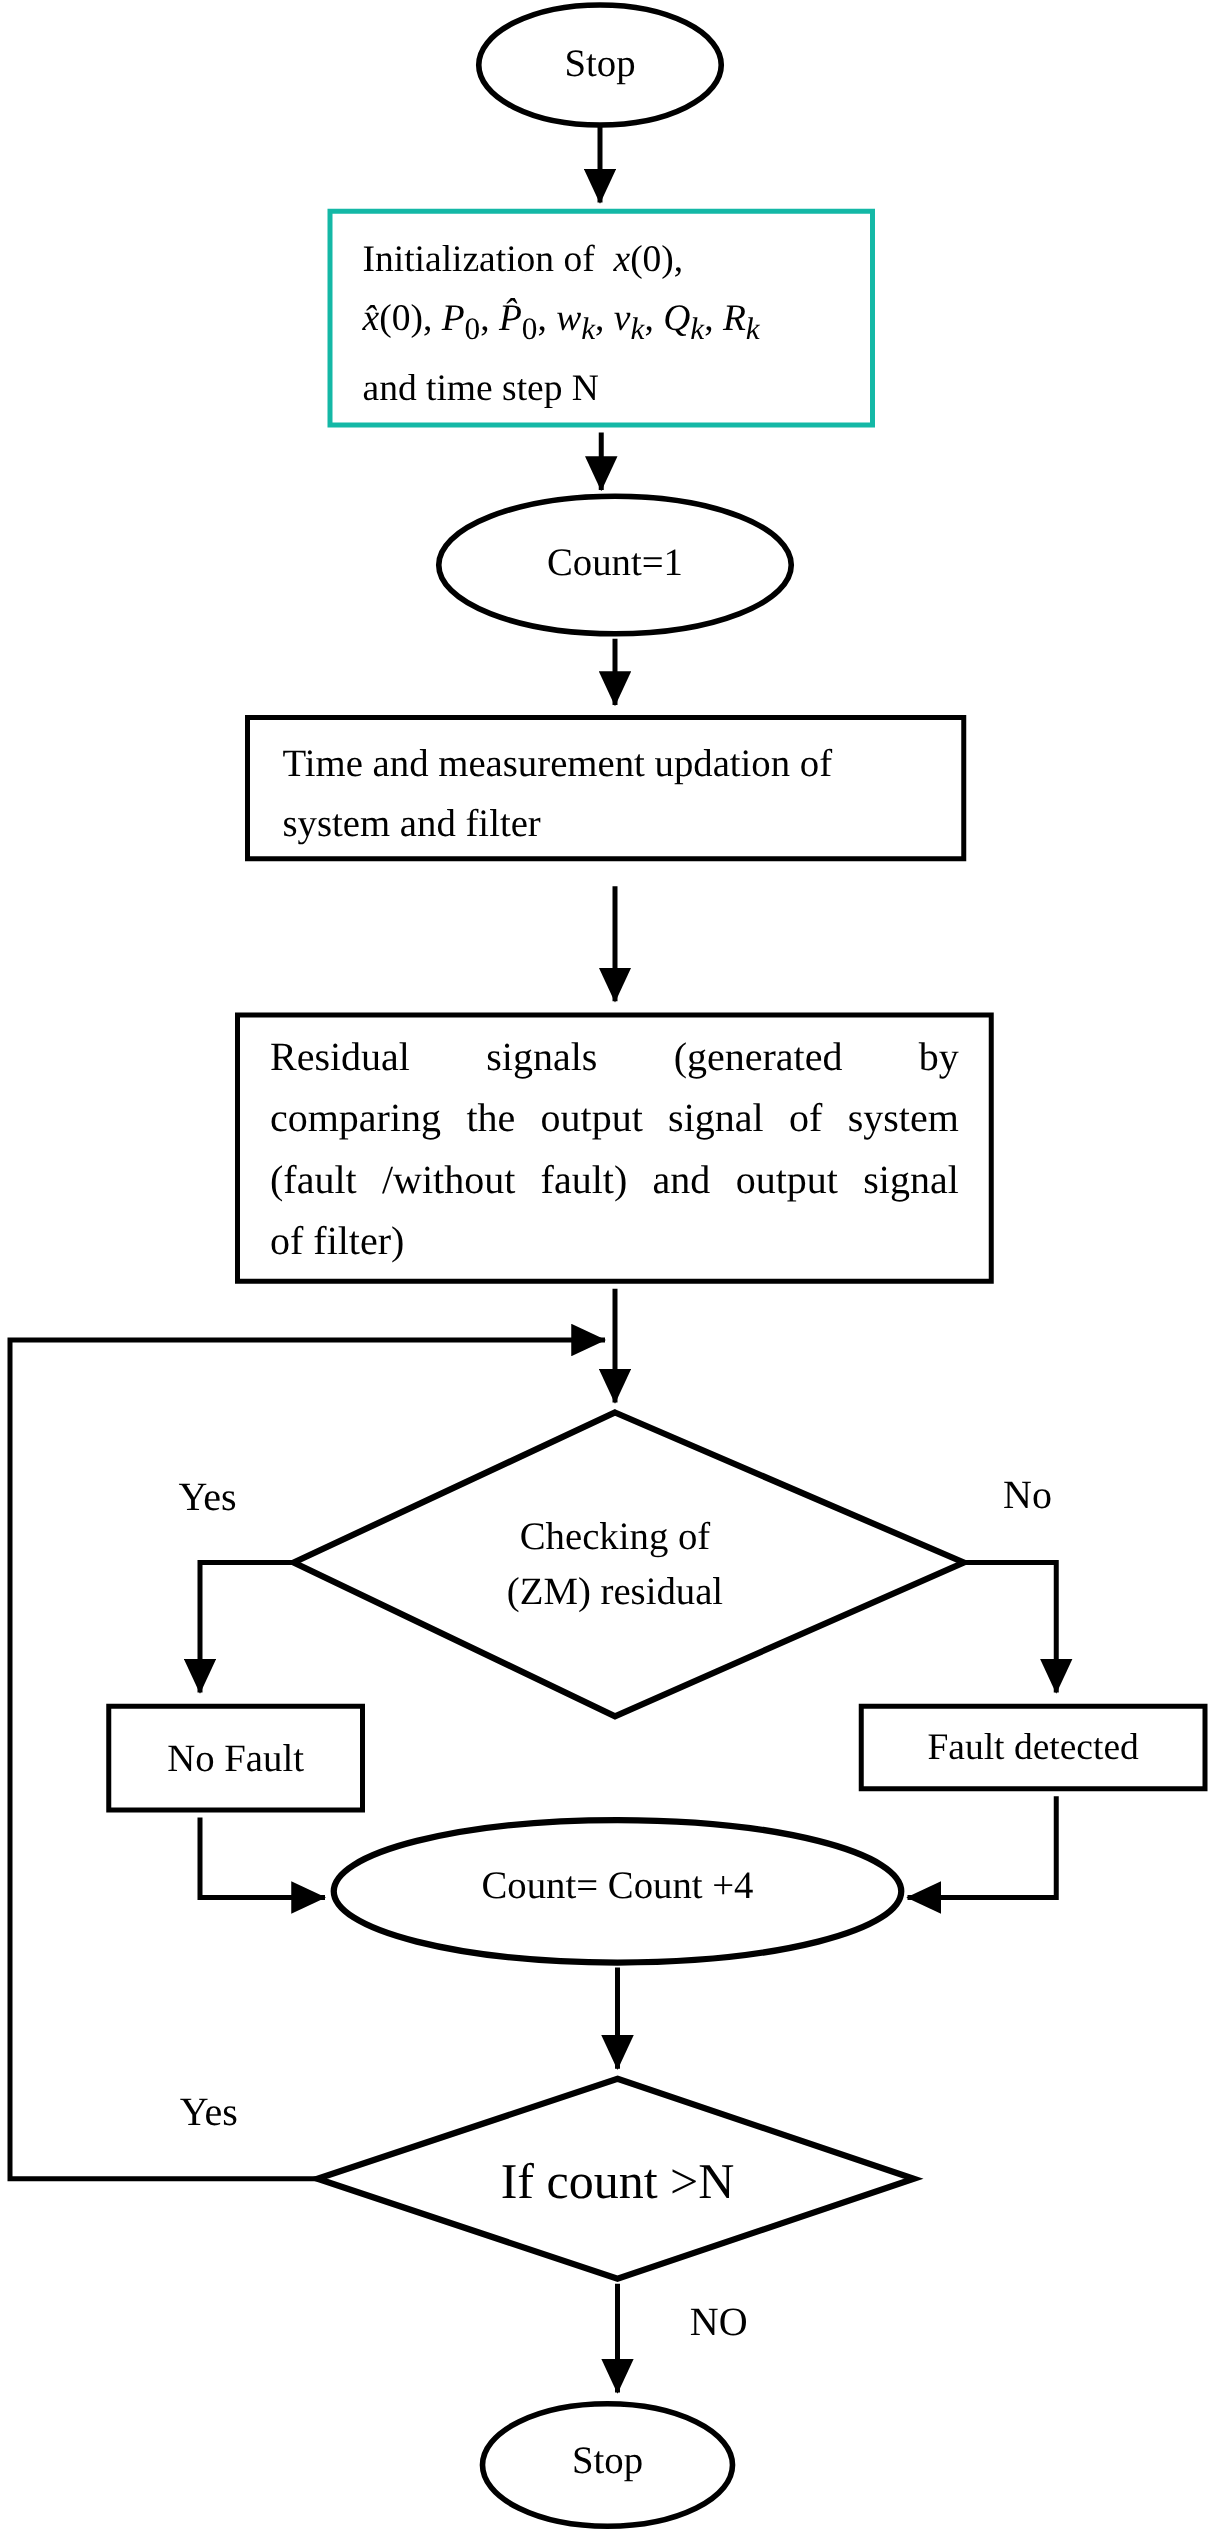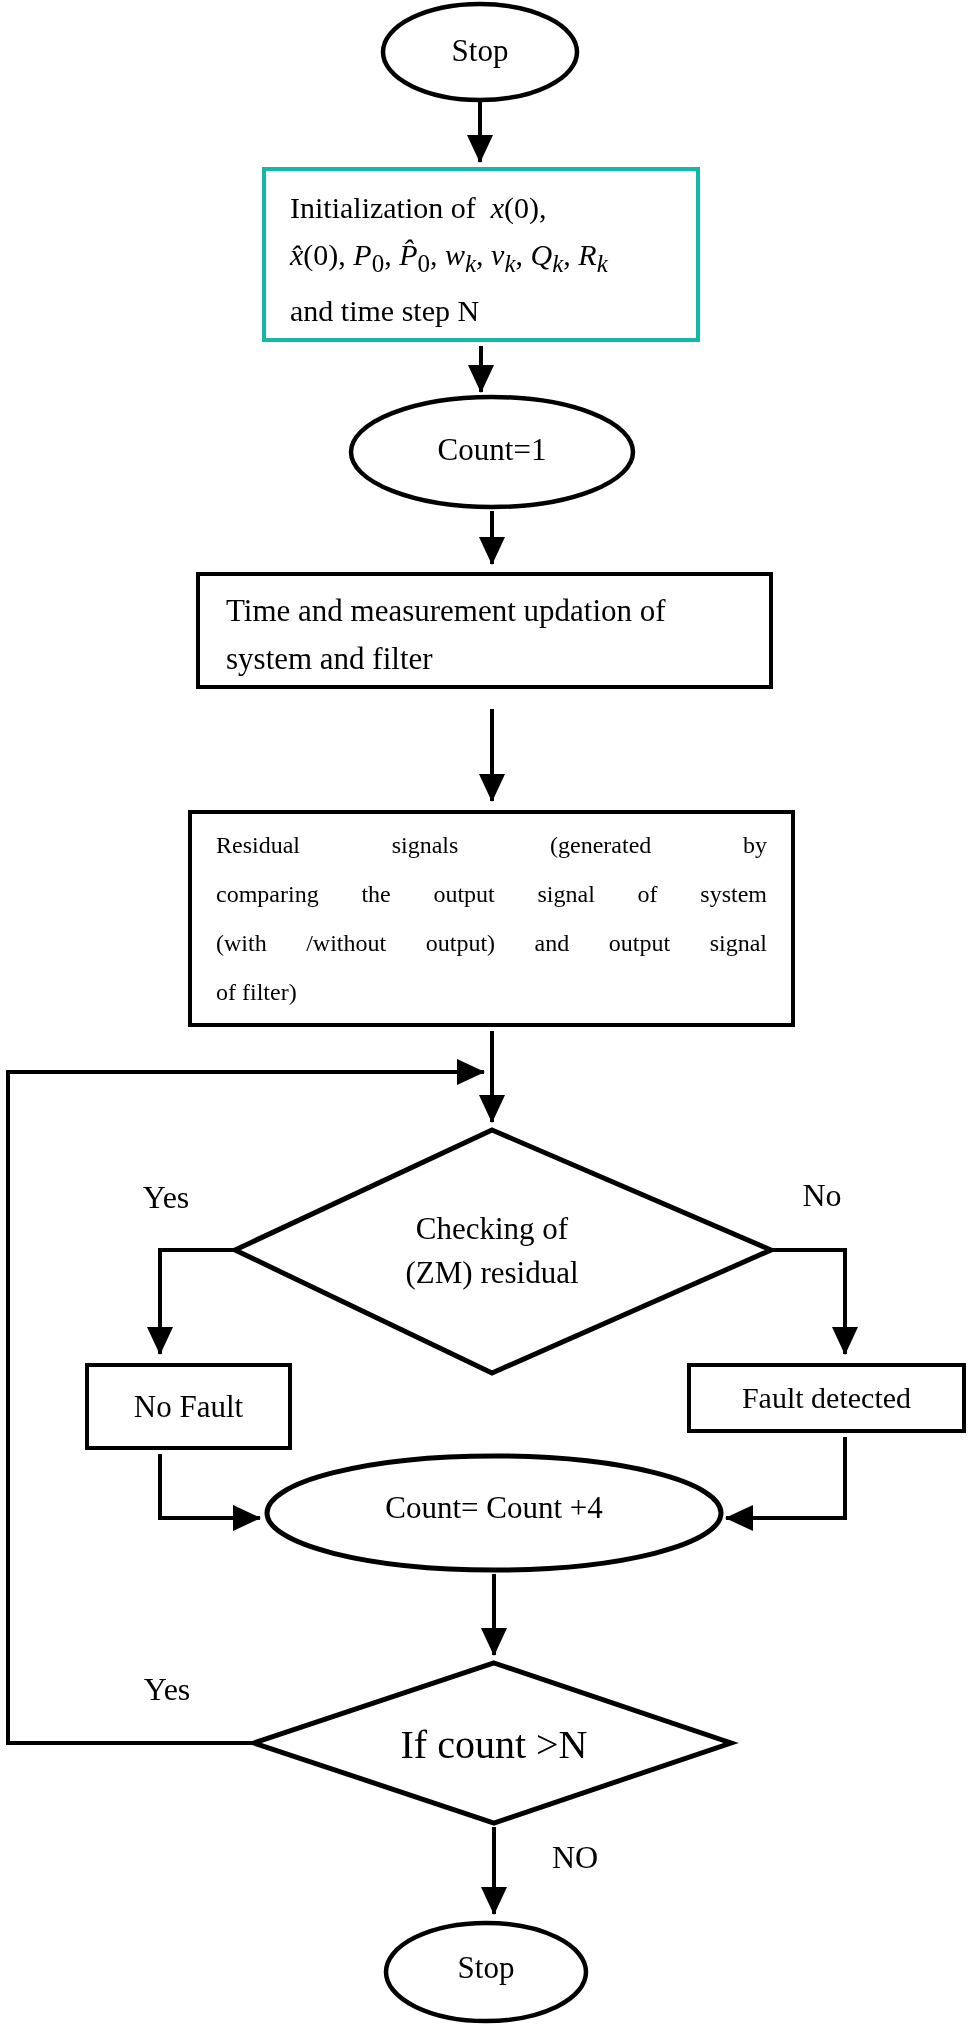--- a/index.html
+++ b/index.html
@@ -12,21 +12,21 @@
   .txt{position:absolute;color:#000;}
   .center{text-align:center;}
   
   .lbl-start   {left:384px;top:33px;width:192px;font-size:31px;}
   .box-init    {left:262px;top:167px;width:438px;height:175px;border:4px solid #14b8a6;box-sizing:border-box;
                 padding:13px 6px 0 24px;font-size:30px;line-height:47px;}
   .lbl-count1  {left:352px;top:432px;width:280px;font-size:31px;}
   .box-update  {left:196px;top:572px;width:577px;height:117px;border:4px solid #000;box-sizing:border-box;
                 padding:11px 10px 0 26px;font-size:31px;line-height:48px;}
   .box-residual{left:188px;top:810px;width:607px;height:217px;border:4px solid #000;box-sizing:border-box;
-                padding:7px 24px 0 24px;font-size:24px;line-height:49px;}
+                padding:7px 24px 0 24px;font-size:32px;line-height:49px;}
   .box-residual .just{text-align:justify;text-align-last:justify;}
   .lbl-zm      {left:342px;top:1207px;width:300px;font-size:31px;line-height:44px;}
   .lbl-zm-yes  {left:116px;top:1179px;width:100px;font-size:32px;}
   .lbl-zm-no   {left:772px;top:1177px;width:100px;font-size:32px;}
   .box-nofault {left:41px;top:1363px;width:207px;height:87px;border:4px solid #000;box-sizing:border-box;
                 display:flex;align-items:center;justify-content:center;font-size:31px;margin-left:44px;}
   .box-fault   {left:687px;top:1363px;width:279px;height:70px;border:4px solid #000;box-sizing:border-box;
                 display:flex;align-items:center;justify-content:center;font-size:30px;}
   .lbl-inc     {left:267px;top:1490px;width:454px;font-size:31px;}
   .lbl-loop    {left:344px;top:1721px;width:300px;font-size:40px;}
@@ -85,21 +85,21 @@
   <div class="txt lbl-count1 center">Count=1</div>
 
   <div class="txt box-update">
     <div>Time and measurement updation of</div>
     <div>system and filter</div>
   </div>
 
   <div class="txt box-residual">
     <div class="just">Residual signals (generated by</div>
     <div class="just">comparing the output signal of system</div>
-    <div class="just">(with /without output) and output signal</div>
+    <div class="just">(fault /without fault) and output signal</div>
     <div>of filter)</div>
   </div>
 
   <div class="txt lbl-zm center">
     <div>Checking of</div>
     <div>(ZM) residual</div>
   </div>
 
   <div class="txt lbl-zm-yes center">Yes</div>
   <div class="txt lbl-zm-no center">No</div>

